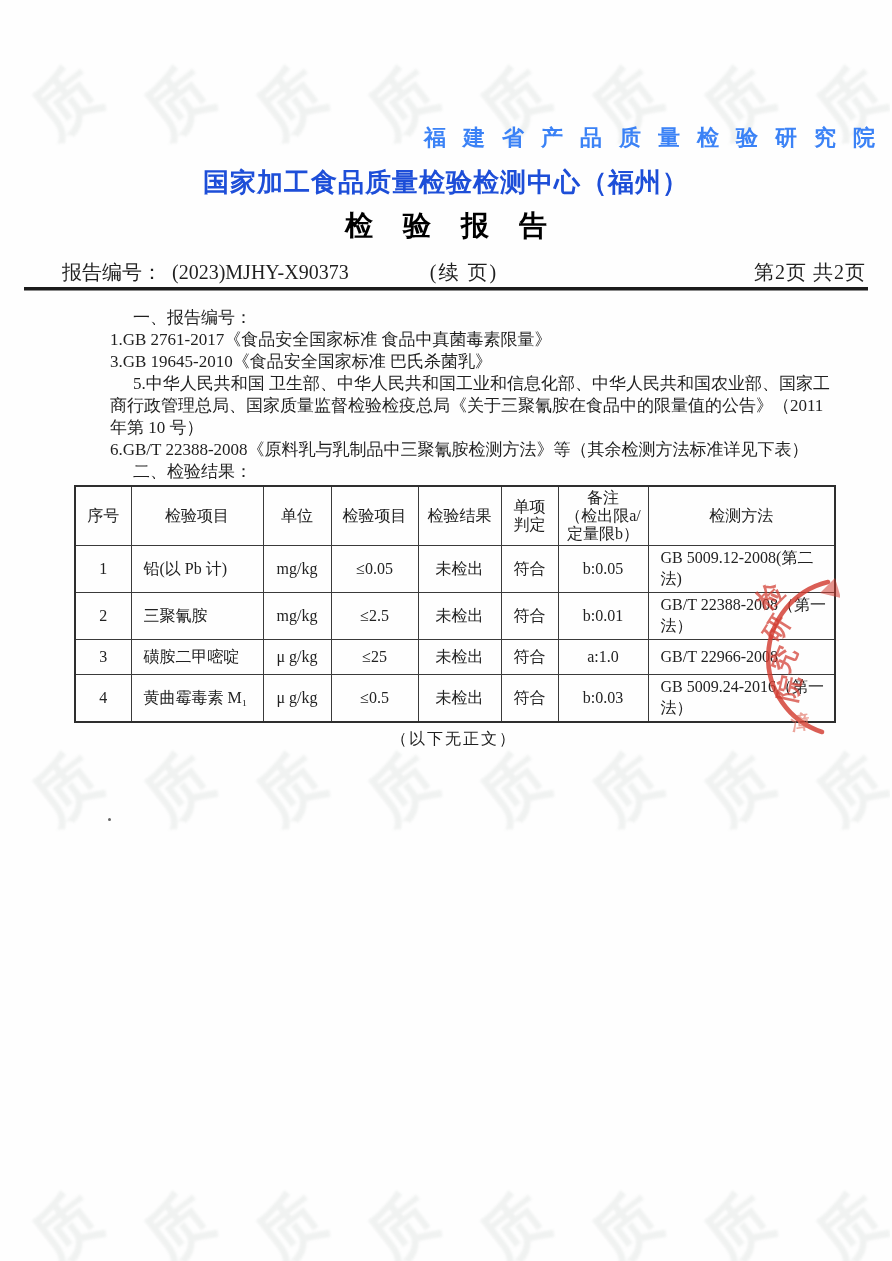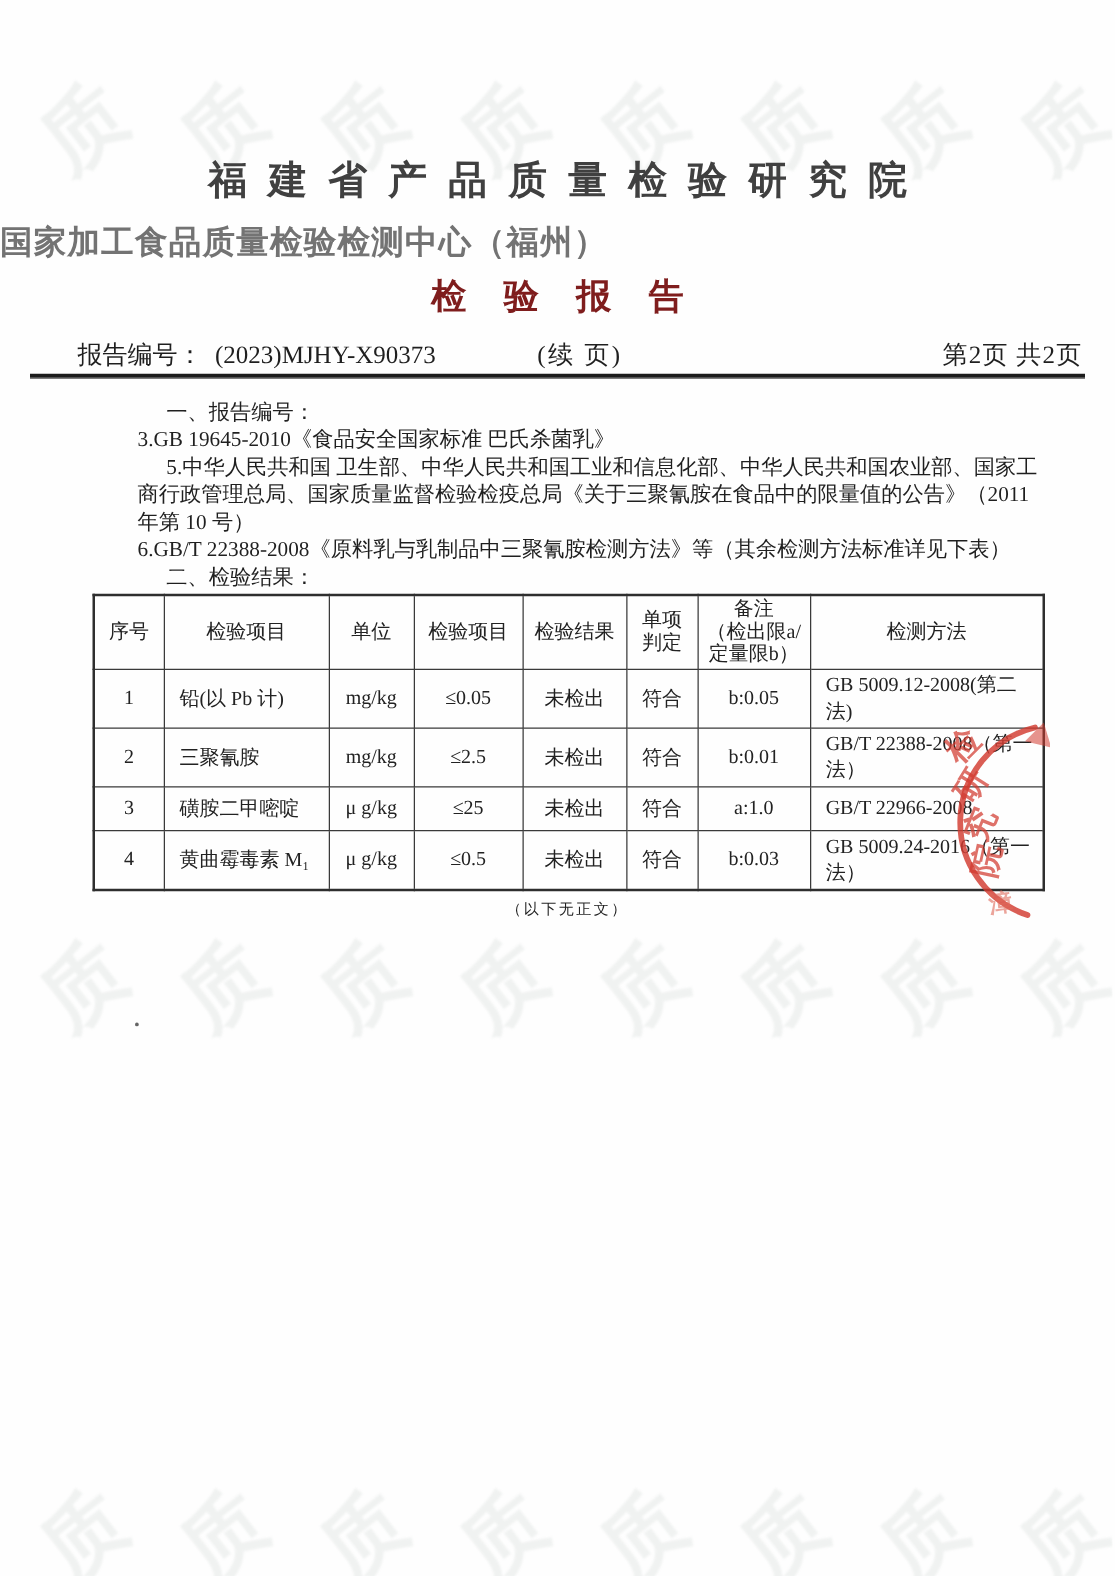--- a/index.html
+++ b/index.html
@@ -21,33 +21,33 @@
   .wm {
     display: inline-block; width: 64px; margin: 6px 24px 0 24px;
     font-size: 66px; font-weight: bold;
     color: rgba(122, 142, 124, 0.10);
     transform: rotate(-38deg);
     filter: blur(1px);
   }
 
   
   .title-org {
-    text-align: center; font-size: 31px; font-weight: bold;
+    text-align: right; font-size: 22px; font-weight: bold;
     letter-spacing: 17px; text-indent: 17px; line-height: 1.3;
-    color: #404040; position: relative; z-index: 2;
+    color: #3b82f6; position: relative; z-index: 2;
   }
   .title-center {
-    text-align: left; font-size: 26px; font-weight: bold;
+    text-align: center; font-size: 26px; font-weight: bold;
     letter-spacing: 1px; margin-top: 13px; line-height: 1.3;
-    color: #737373; position: relative; z-index: 2;
+    color: #1d4ed8; position: relative; z-index: 2;
   }
   .title-doc {
     text-align: center; font-size: 28px; font-weight: bold;
     letter-spacing: 30px; text-indent: 30px; margin-top: 9px; line-height: 1.32;
-    color: #7f1d1d; position: relative; z-index: 2;
+    color: #000000; position: relative; z-index: 2;
   }
 
   
   .report-line {
     display: grid; grid-template-columns: 1fr auto 1fr;
     margin: 17px 26px 0 62px; font-size: 20px; line-height: 21px;
     position: relative; z-index: 2;
   }
   .report-line .left { justify-self: start; }
   .report-line .left .num { margin-left: 10px; }
@@ -76,21 +76,21 @@
     padding: 2px 4px; font-weight: normal; color: #222;
   }
   table.results tr { border: 1px solid #3a3a3a; }
   table.results { border: 2px solid #2e2e2e; }
   table.results thead th { height: 56px; line-height: 18px; white-space: pre-line; }
   table.results tbody td { height: 35px; }
   table.results td.c-item, table.results td.c-method { text-align: left; padding-left: 12px; }
 
   .end-note {
     margin-left: 74px; width: 760px; text-align: center;
-    font-size: 12px; margin-top: 6px; letter-spacing: 2px;
+    font-size: 16px; margin-top: 6px; letter-spacing: 2px;
     position: relative; z-index: 2;
   }
 
   
   .stamp { position: absolute; left: 740px; top: 572px; width: 100px; height: 170px; z-index: 5; pointer-events: none; }
 
   .speck { position: absolute; left: 108px; top: 818px; width: 3px; height: 3px; background: #4a4a4a; border-radius: 50%; opacity: .85; z-index: 1; }
 </style>
 </head>
 <body>
@@ -110,20 +110,21 @@
       <span>报告编号：</span><span class="num">(2023)MJHY-X90373</span>
     </span>
     <span class="center">(续 页)</span>
     <span class="right">第2页 共2页</span>
   </div>
 
   <div class="rule"></div>
 
   <div class="content">
     <p class="indent">一、报告编号：</p>
+    <p>1.GB 2761-2017《食品安全国家标准 食品中真菌毒素限量》</p>
     <p>3.GB 19645-2010《食品安全国家标准 巴氏杀菌乳》</p>
     <p class="indent">5.中华人民共和国 卫生部、中华人民共和国工业和信息化部、中华人民共和国农业部、国家工商行政管理总局、国家质量监督检验检疫总局《关于三聚氰胺在食品中的限量值的公告》（2011 年第 10 号）</p>
     <p>6.GB/T 22388-2008《原料乳与乳制品中三聚氰胺检测方法》等（其余检测方法标准详见下表）</p>
     <p class="indent">二、检验结果：</p>
   </div>
 
   <div class="tbl-wrap">
     <table class="results">
       <colgroup>
         <col style="width:56px">

